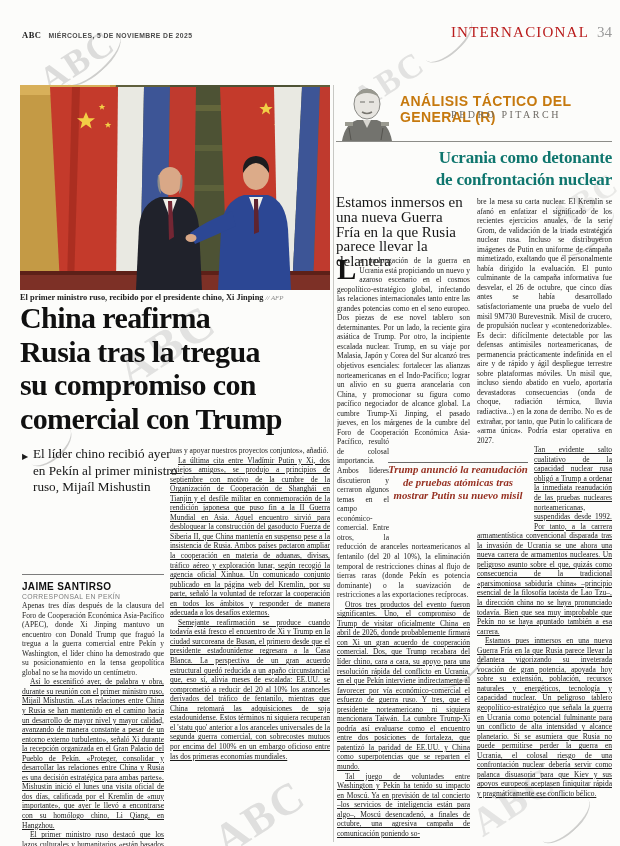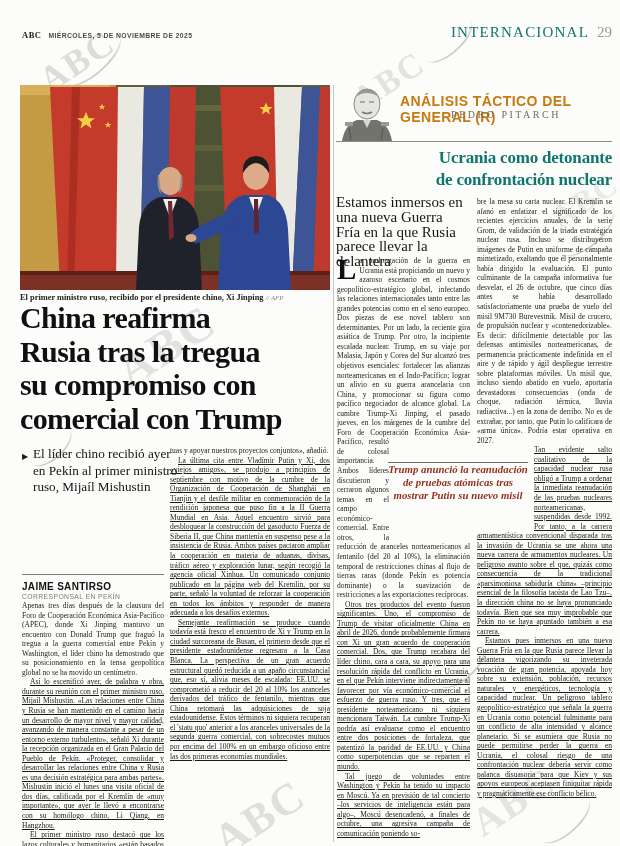--- a/index.html
+++ b/index.html
@@ -5,21 +5,21 @@
   html,body{margin:0;padding:0;background:#9a9a9a;}
   .page{position:relative;width:620px;height:846px;background:#fcfcfa;overflow:hidden;
         font-family:"Liberation Serif","DejaVu Serif",serif;color:#1c1c1c;}
   .sans{font-family:"Liberation Sans","DejaVu Sans",sans-serif;}
 
   
   .hdr-left{position:absolute;left:22px;top:30px;display:flex;gap:7px;align-items:baseline;}
   .brand{font-weight:bold;font-size:8.5px;letter-spacing:.5px;color:#222;}
   .hdr-date{font-size:6.8px;font-weight:bold;letter-spacing:.4px;color:#4a4a4a;}
   .hdr-right{position:absolute;right:8px;top:24px;display:flex;gap:8px;align-items:baseline;}
-  .section{font-size:15px;letter-spacing:1.2px;color:#0f766e;}
+  .section{font-size:15px;letter-spacing:1.2px;color:#b91c1c;}
   .pagenum{font-size:15px;color:#9a9a9a;}
 
   
   .photo{position:absolute;left:20px;top:85px;width:310px;height:205px;overflow:hidden;background:#6a6843;}
   .caption{position:absolute;left:20px;top:293px;width:312px;font-size:8.4px;font-weight:bold;color:#222;}
   .credit{font-weight:normal;font-style:italic;font-size:6.8px;color:#8a8a8a;}
   .headline1{position:absolute;left:20px;top:301px;width:314px;font-weight:bold;
              font-size:30px;line-height:33.5px;letter-spacing:-.6px;color:#101010;}
   .subhead{position:absolute;left:22px;top:446px;width:146px;font-size:13.2px;line-height:16.5px;
            color:#141414;padding-left:11px;}
@@ -78,21 +78,21 @@
   <div class="swoosh" style="left:24px;top:432px;width:52px;"></div>
   <div class="swoosh" style="left:30px;top:248px;width:46px;"></div>
   <div class="swoosh" style="left:534px;top:806px;width:62px;"></div>
 
   <div class="hdr-left">
     <span class="brand">ABC</span>
     <span class="hdr-date sans">MIÉRCOLES, 5 DE NOVIEMBRE DE 2025</span>
   </div>
   <div class="hdr-right">
     <span class="section">INTERNACIONAL</span>
-    <span class="pagenum">29</span>
+    <span class="pagenum">34</span>
   </div>
 
   <div class="photo">
     <svg width="310" height="205" viewBox="0 0 310 205">
       <rect width="310" height="205" fill="#5f5f3c"></rect>
       <polygon points="0,0 96,0 58,205 0,205" fill="#c49a45"></polygon>
       <rect x="0" y="0" width="90" height="10" fill="#d8b05a"></rect>
       <rect x="150" y="0" width="130" height="190" fill="#4d5234"></rect>
       <rect x="160" y="20" width="110" height="6" fill="#6d6f3f" opacity=".7"></rect>
       <rect x="160" y="60" width="110" height="6" fill="#6d6f3f" opacity=".5"></rect>

